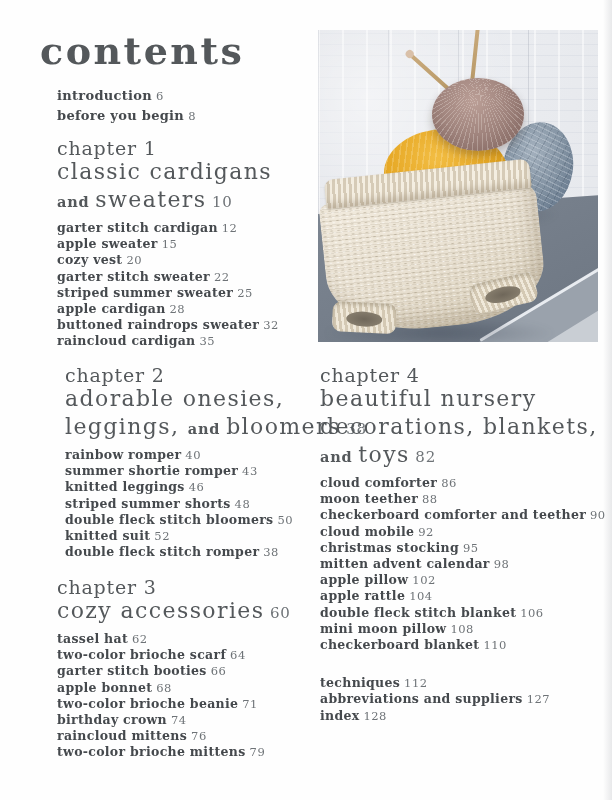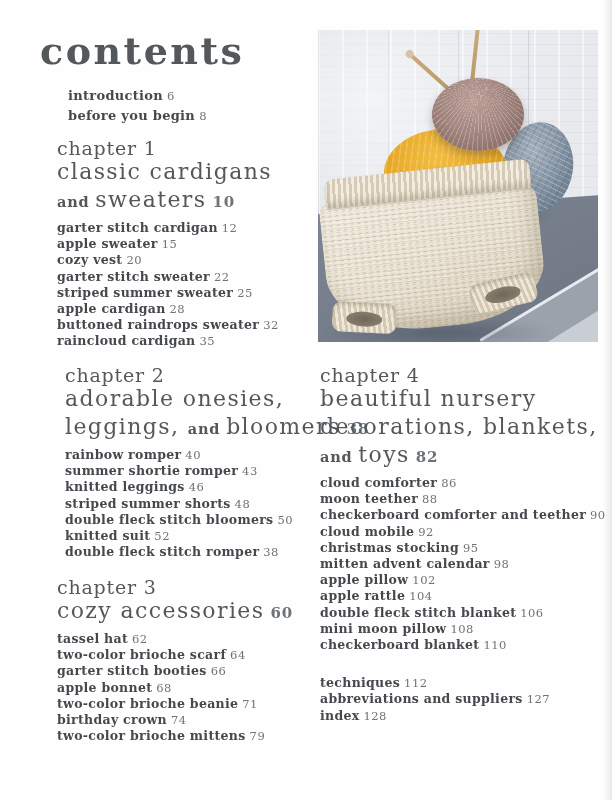--- a/index.html
+++ b/index.html
@@ -9,37 +9,37 @@
     font-family:"DejaVu Serif","Liberation Serif",serif;
     color:var(--ink,#45494d);
   }
 
   
   .page-title {
     position:absolute; left:40px; top:28px; margin:0;
     font-size:38px; font-weight:bold; letter-spacing:2.5px;
     color:var(--heading-ink,#54585b);
   }
-  .front-matter { position:absolute; left:68px; top:86px; }
+  .front-matter { position:absolute; left:57px; top:86px; }
   .front-matter .toc-item { font-size:13px; line-height:20px; }
 
   .chapter { position:absolute; left:57px; }
   .ch1 { top:139px; }
   .ch2 { top:366px;margin-left:8px; }
   .ch3 { top:578px; }
   .ch4 { left:320px; top:366px; width:292px; }
 
   .kicker {
     font-size:19px; line-height:18px; letter-spacing:.8px;
     color:var(--heading-ink,#54585b); margin-bottom:2px;
   }
   .h-line { white-space:nowrap; line-height:26px; color:var(--heading-ink,#54585b); }
   .seg-big   { font-size:22px;   font-weight:normal; letter-spacing:1.4px; }
   .seg-small { font-size:14.5px; font-weight:bold; letter-spacing:.8px; }
-  .seg-num   { font-size:15px;   font-weight:bold; letter-spacing:.8px; color:var(--number-ink,#6e7377); }
+  .seg-num   { font-size:15px;   font-weight:normal; letter-spacing:.8px; color:var(--number-ink,#6e7377); }
 
   .items { margin-top:5px; }
   .toc-item {
     white-space:nowrap; font-weight:bold;
     font-size:12.5px; line-height:16.2px; letter-spacing:.3px;
     color:var(--ink,#45494d);
   }
   .toc-item .num {
     font-weight:normal; font-size:11.5px; letter-spacing:.5px;
     margin-left:4px; color:var(--number-ink,#6e7377);
@@ -173,20 +173,21 @@
     <div class="heading">
         <div class="h-line"><span class="seg-big">cozy accessories</span><span class="seg-num"> 60</span></div>
       </div>
     <div class="items">
         <div class="toc-item"><span class="lbl">tassel hat</span><span class="num">62</span></div>
         <div class="toc-item"><span class="lbl">two-color brioche scarf</span><span class="num">64</span></div>
         <div class="toc-item"><span class="lbl">garter stitch booties</span><span class="num">66</span></div>
         <div class="toc-item"><span class="lbl">apple bonnet</span><span class="num">68</span></div>
         <div class="toc-item"><span class="lbl">two-color brioche beanie</span><span class="num">71</span></div>
         <div class="toc-item"><span class="lbl">birthday crown</span><span class="num">74</span></div>
+        <div class="toc-item"><span class="lbl">raincloud mittens</span><span class="num">76</span></div>
         <div class="toc-item"><span class="lbl">two-color brioche mittens</span><span class="num">79</span></div>
       </div>
   </section>
 
   <section class="chapter ch4">
     <div class="kicker">chapter 4</div>
     <div class="heading">
         <div class="h-line"><span class="seg-big">beautiful nursery</span></div>
         <div class="h-line"><span class="seg-big">decorations, blankets,</span></div>
         <div class="h-line"><span class="seg-small">and </span><span class="seg-big">toys</span><span class="seg-num"> 82</span></div>

